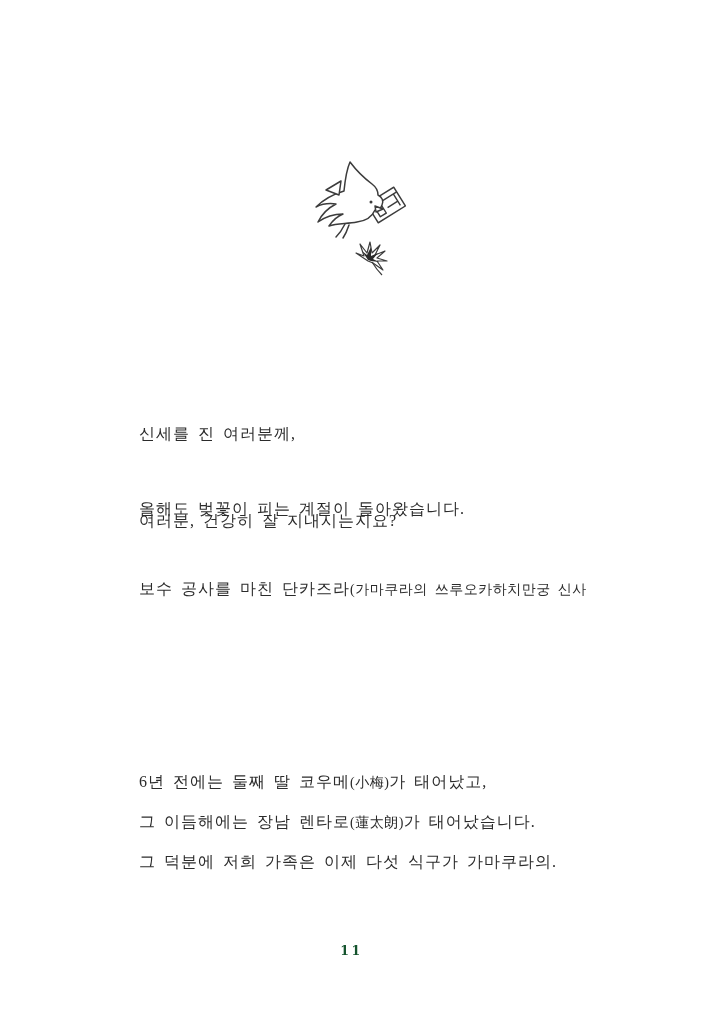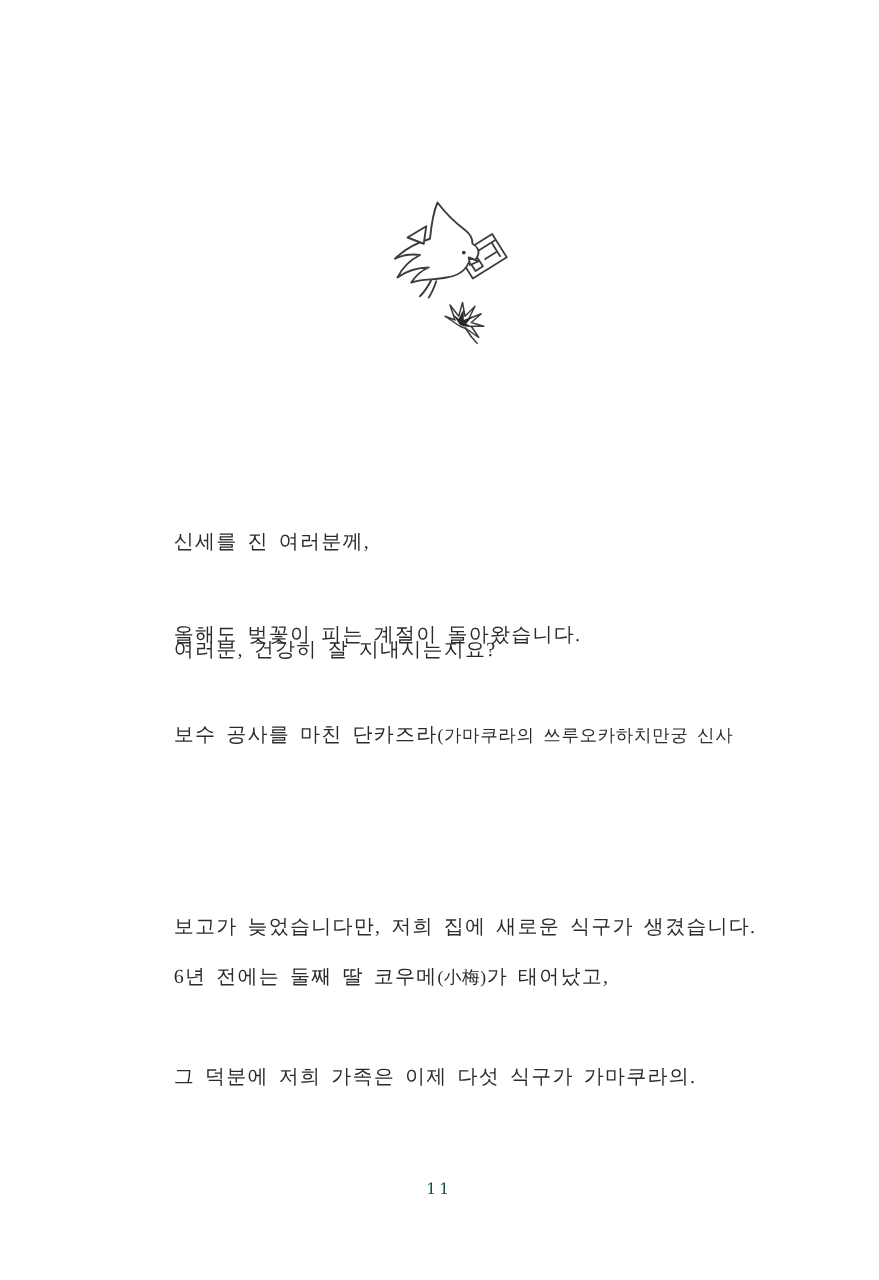--- a/index.html
+++ b/index.html
@@ -19,21 +19,21 @@
     font-size:16px;line-height:26px;
     letter-spacing:1px;word-spacing:3px;
     color:#2b2b2b;
   }
   .seg{display:inline;}
   .seg-small{font-size:14px;letter-spacing:0.5px;text-align:right;}
   .folio{
     position:absolute;top:943px;left:0;width:703px;
     text-align:center;
     font-family:"DejaVu Serif",serif;
-    font-size:12.5px;font-weight:normal;letter-spacing:2.5px;
+    font-size:12.5px;font-weight:bold;letter-spacing:2.5px;
     color:#14532d;
   }
 </style>
 </head>
 <body>
 
 <div class="page">
 
   <svg class="illus illus-bird" width="96" height="84" viewBox="0 0 96 84" fill="none">
 
@@ -78,25 +78,25 @@
   </div>
   <div class="line" style="top:496px">
     <span class="seg">올해도 벚꽃이 피는 계절이 돌아왔습니다.</span>
   </div>
   <div class="line" style="top:508px">
     <span class="seg">여러분, 건강히 잘 지내시는지요?</span>
   </div>
   <div class="line" style="top:576px">
     <span class="seg">보수 공사를 마친 단카즈라</span><span class="seg seg-small">(가마쿠라의 쓰루오카하치만궁 신사</span>
   </div>
-  <div class="line" style="top:729px">
-    <span class="seg">보고가 늦었습니다만, 저희 집에 새로운 식구가 생겼습니다.</span>
-  </div>
   <div class="line" style="top:769px">
     <span class="seg">6년 전에는 둘째 딸 코우메</span><span class="seg seg-small">(小梅)</span><span class="seg">가 태어났고,</span>
+  </div>
+  <div class="line" style="top:809px">
+    <span class="seg">그 이듬해에는 장남 렌타로</span><span class="seg seg-small">(蓮太朗)</span><span class="seg">가 태어났습니다.</span>
   </div>
   <div class="line" style="top:849px">
     <span class="seg">그 덕분에 저희 가족은 이제 다섯 식구가 가마쿠라의.</span>
   </div>
 
   <div class="folio">11</div>
 
 </div>
 
 </body></html>

